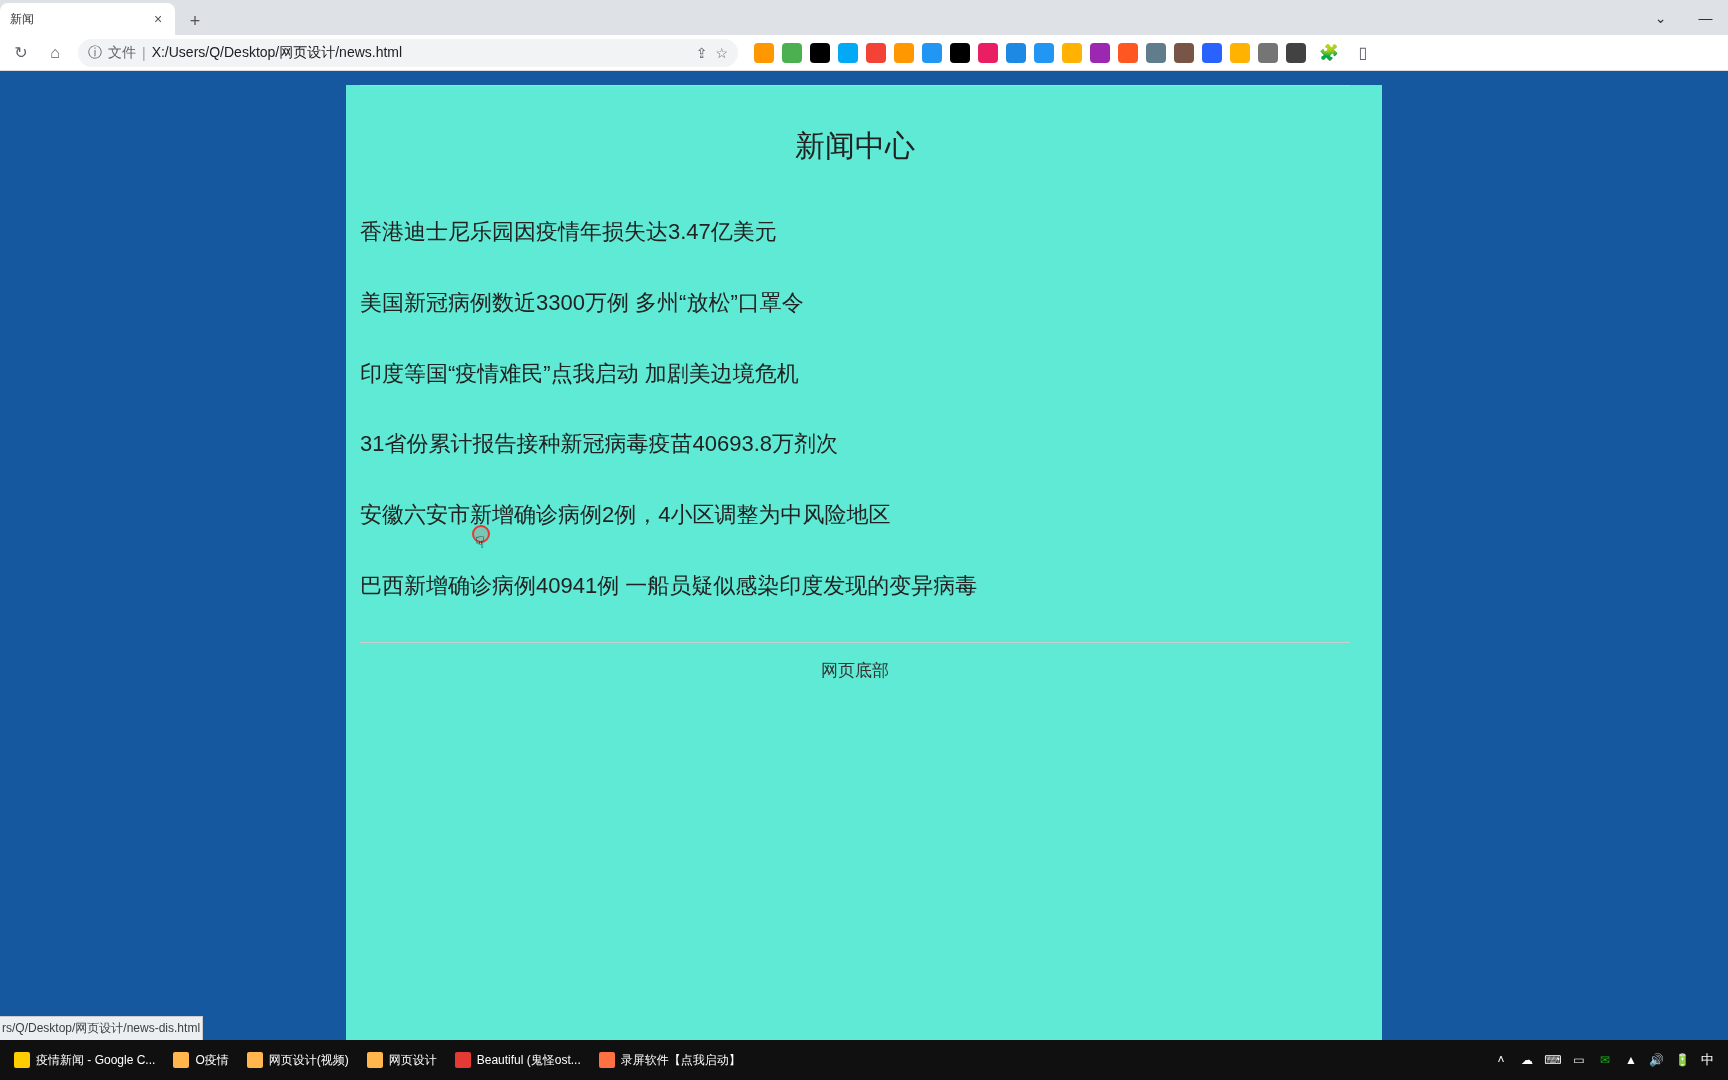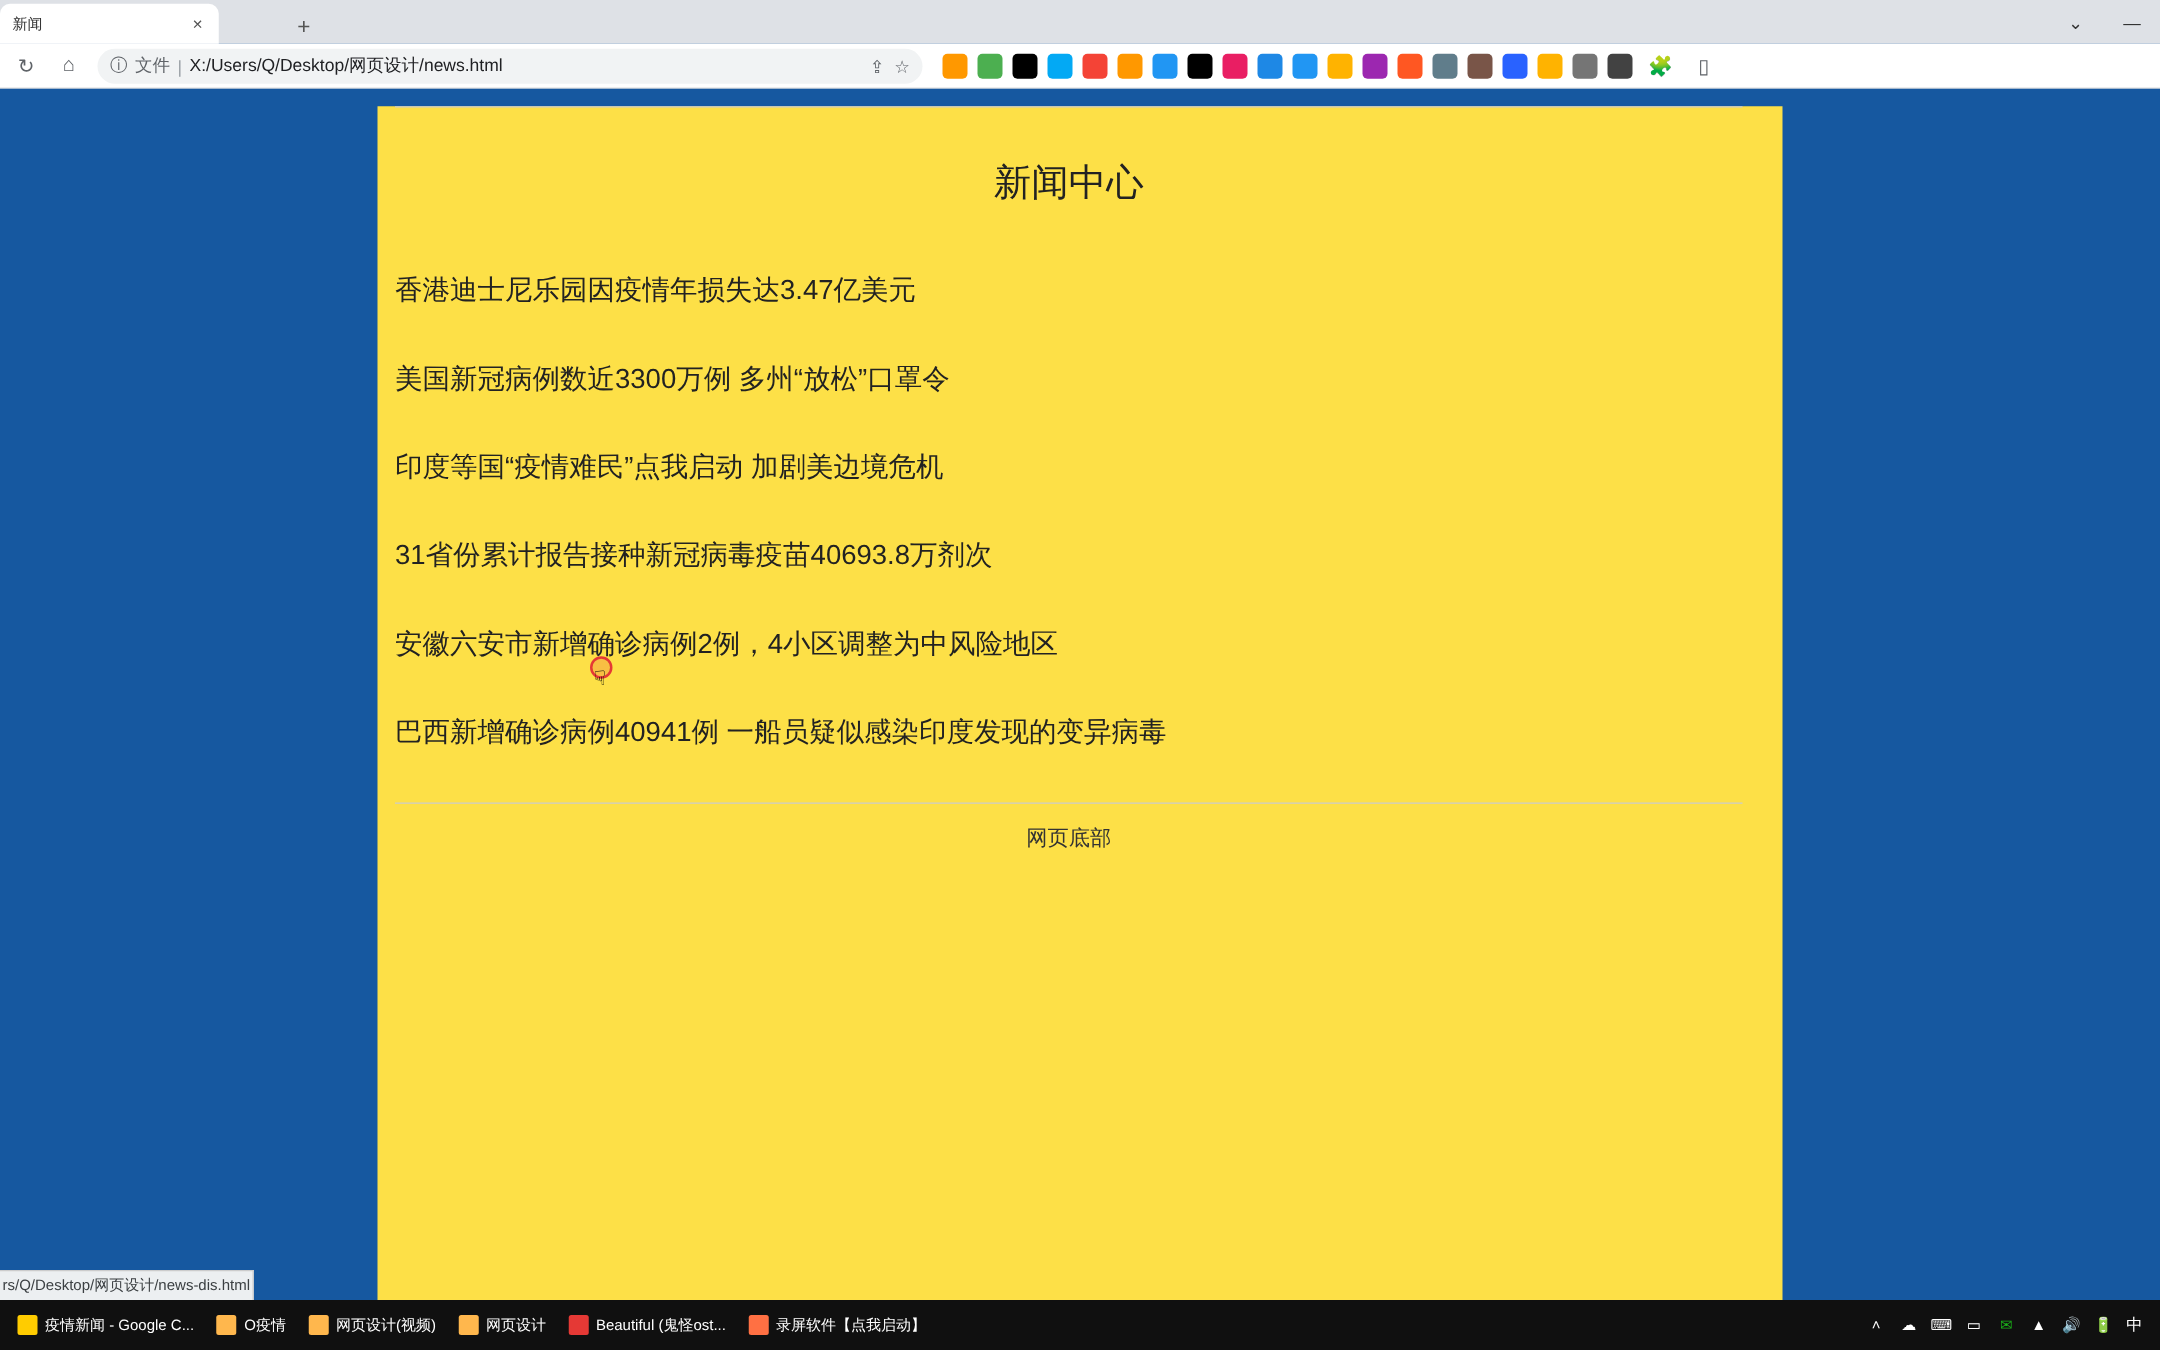--- a/index.html
+++ b/index.html
@@ -11,21 +11,20 @@
     height: 1080px;
     position: relative;
   }
 
   
   .tabstrip {
     height: 35px;
     background: #dee1e6;
     display: flex;
     align-items: flex-end;
-    gap: 48px;
   }
   .tab {
     background: #ffffff;
     height: 32px;
     width: 175px;
     border-radius: 8px 8px 0 0;
     display: flex;
     align-items: center;
     padding: 0 10px;
     font-size: 12px;
@@ -73,22 +72,22 @@
   .viewport {
     position: absolute;
     top: 71px;
     left: 0;
     right: 0;
     bottom: 40px;
     background: #1658a0;
     overflow: hidden;
   }
   .page {
-    background: #fde047;
-    width: 1124px;
+    background: #5eead4;
+    width: 1036px;
     margin: 0 auto;
     min-height: 100%;
     padding: 0 32px 40px 14px;
   }
   .page hr {
     border: none;
     border-top: 1px solid #ccc;
     margin: 14px 0 40px 0;
   }
   .page hr.bottom {

